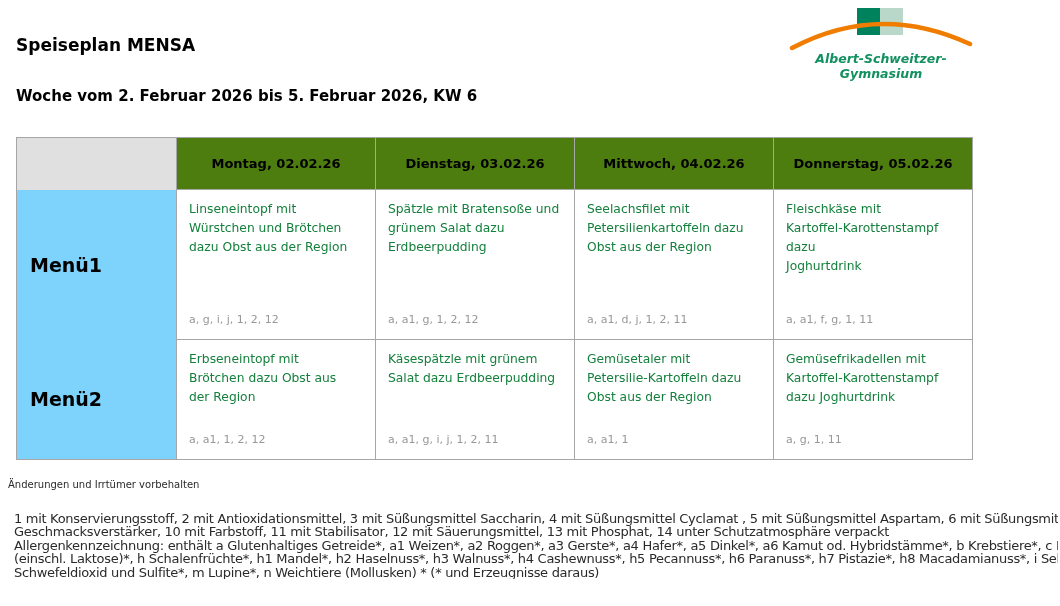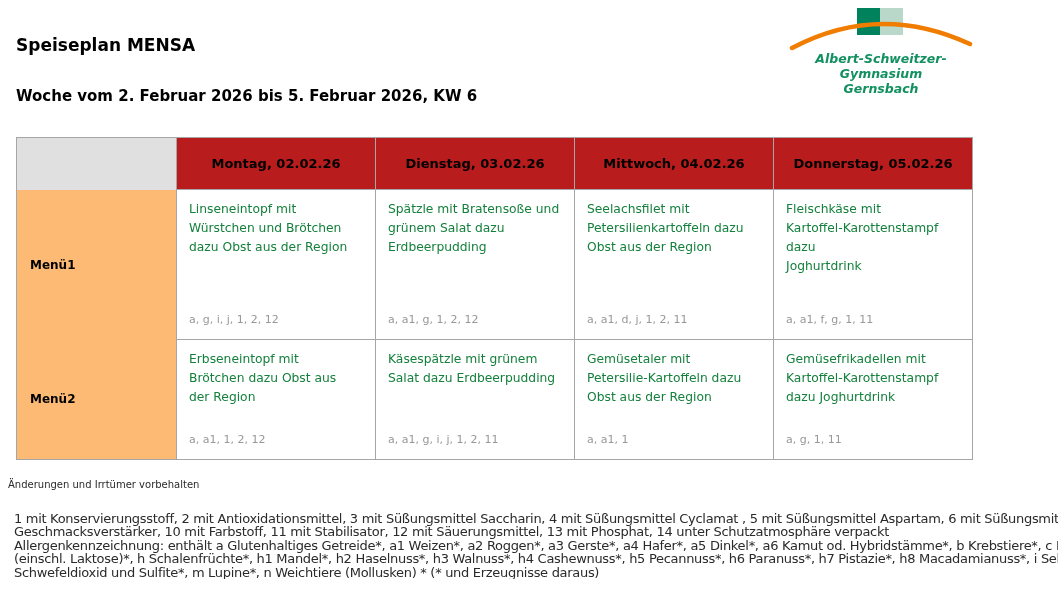--- a/index.html
+++ b/index.html
@@ -13,23 +13,23 @@
   .logo { position:absolute; left:778px; top:3px; width:206px; }
   .logo svg { display:block; }
   .logo-text { text-align:center; font-style:italic; font-weight:bold; color:#12905f; font-size:12.5px; line-height:15px; }
 
   
   table.menu-table { position:absolute; left:16px; top:137px; width:956px; border-collapse:collapse; table-layout:fixed; }
   .menu-table th, .menu-table td { border:1px solid #a6a6a6; }
   col.c-label { width:160px; }
   col.c-day   { width:199px; }
 
-  th.day-header { height:52px; background:#b91c1c; font-size:13px; font-weight:bold; text-align:center; vertical-align:middle; color:#000; }
+  th.day-header { height:52px; background:#4d7c0f; font-size:13px; font-weight:bold; text-align:center; vertical-align:middle; color:#000; }
   th.corner     { background:#dfe0df; border-bottom:none; }
-  th.row-label  { background:#fdba74; text-align:left; vertical-align:middle; padding-left:13px; font-size:12px; font-weight:bold; color:#000; }
+  th.row-label  { background:#7dd3fc; text-align:left; vertical-align:middle; padding-left:13px; font-size:19px; font-weight:bold; color:#000; }
   tr.r1 th.row-label { border-top:none; border-bottom:none; }
   tr.r2 th.row-label { border-top:none; }
 
   tr.r1 td.cell { height:150px; }
   tr.r2 td.cell { height:120px; }
   td.cell { position:relative; vertical-align:top; padding:10px 8px 0 12px; background:#ffffff; }
   .dish { font-size:12.3px; line-height:19px; color:#15803d; white-space:pre-line; }
   .allergens { position:absolute; left:12px; bottom:13px; font-size:11px; color:#989898; }
 
   .footnote { position:absolute; left:8px; top:479px; font-size:10px; color:#2a2a2a; }
@@ -41,21 +41,20 @@
 
 <div class="page-title">Speiseplan MENSA</div>
 
 <div class="logo">
   <svg width="206" height="48" viewBox="0 0 206 48">
     <rect x="79" y="5" width="23" height="27" fill="#00835d"></rect>
     <rect x="102" y="5" width="23" height="27" fill="#b9d8c9"></rect>
     <path d="M14 45 Q 101 -1 192 41" fill="none" stroke-width="4.5" stroke-linecap="round" stroke="#f07d00"></path>
   </svg>
   <div class="logo-text">Albert-Schweitzer-Gymnasium</div>
-  <div class="logo-text">Gernsbach</div>
 </div>
 
 <div class="week-title">Woche vom 2. Februar 2026 bis 5. Februar 2026, KW 6</div>
 
 <table class="menu-table">
   <colgroup>
     <col class="c-label">
       <col class="c-day">
       <col class="c-day">
       <col class="c-day">

